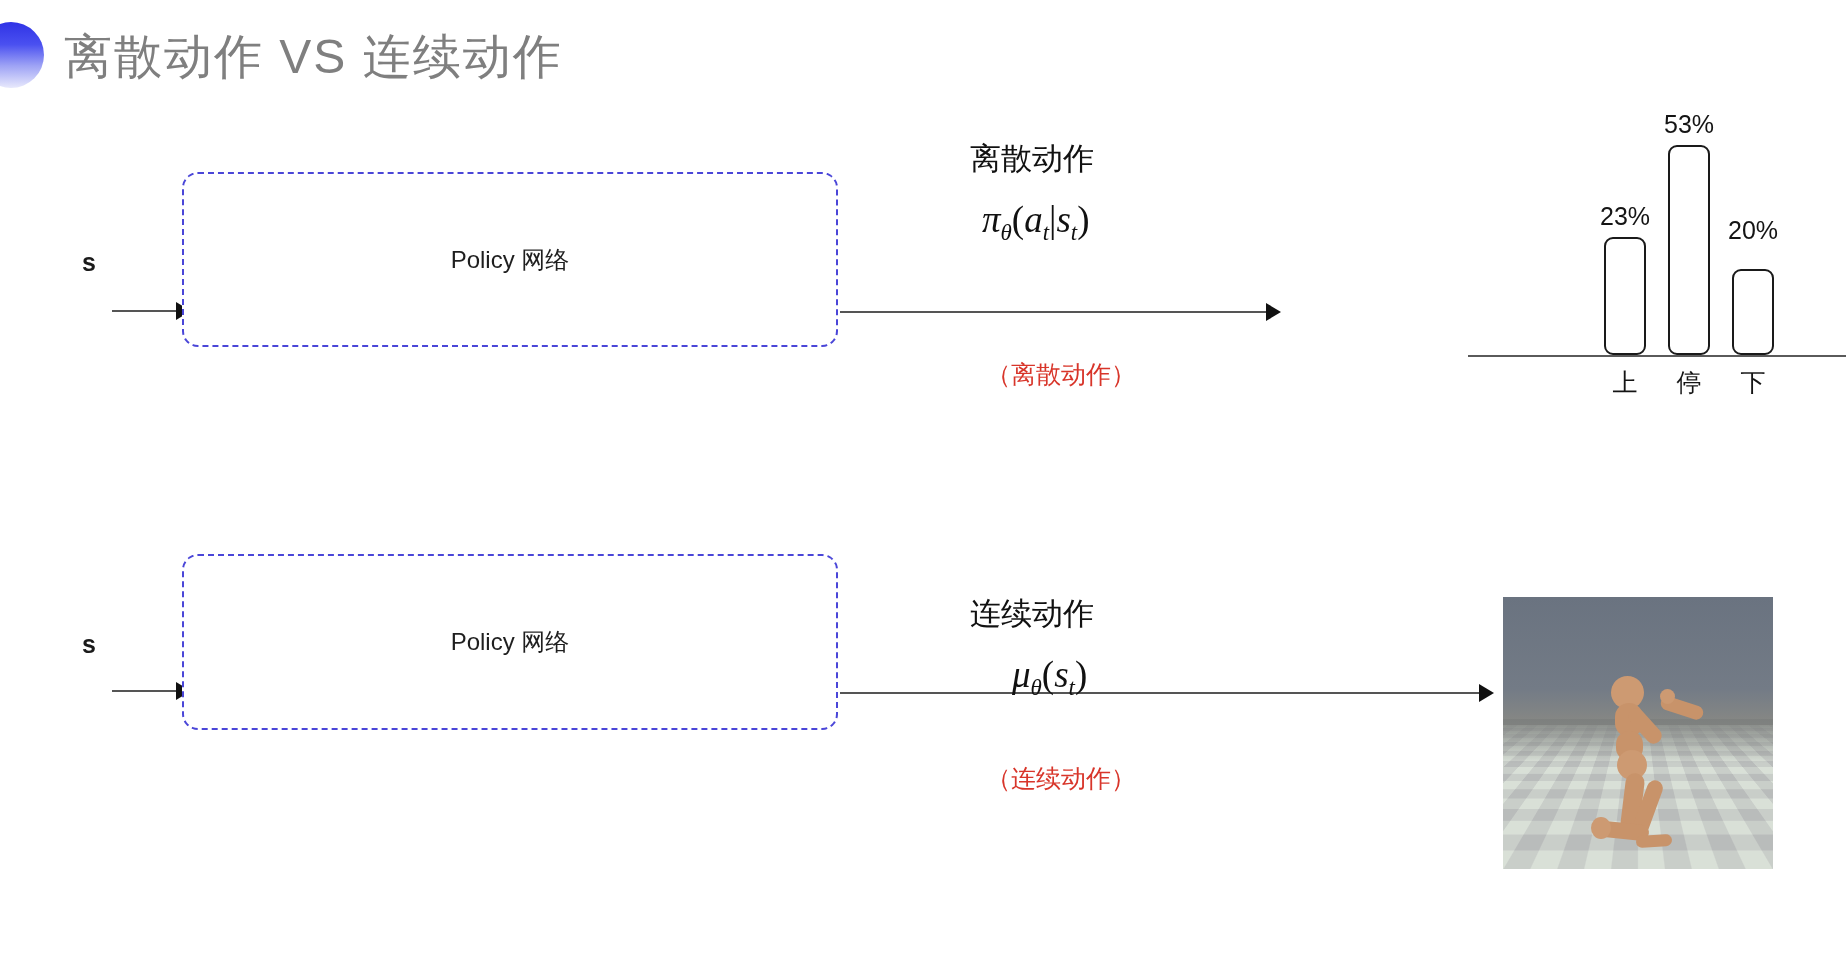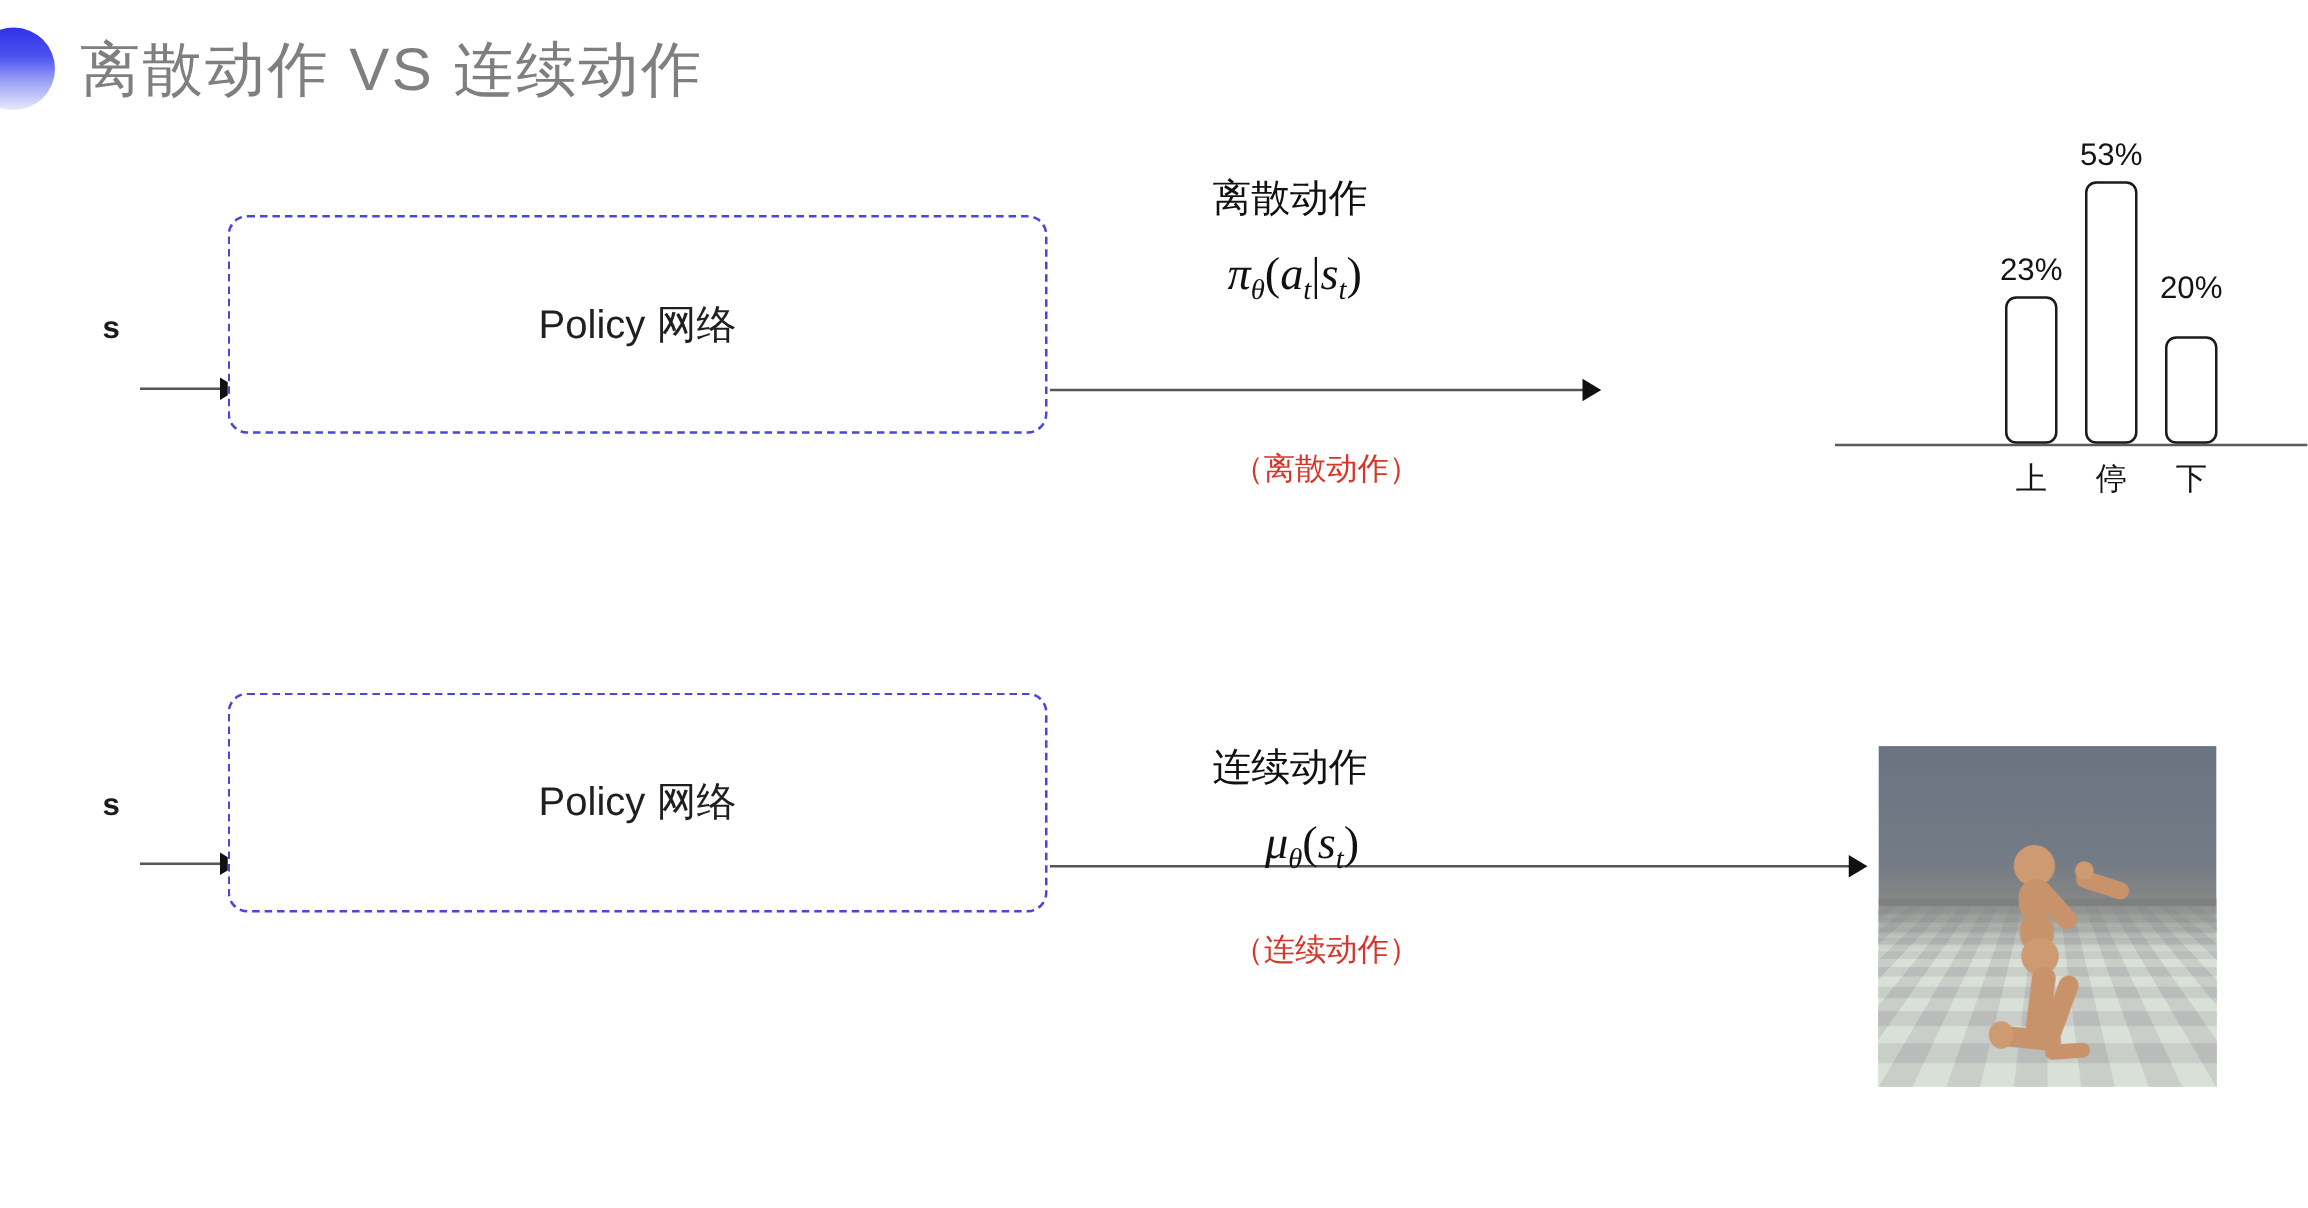--- a/index.html
+++ b/index.html
@@ -56,21 +56,21 @@
     background: #ffffff;
     box-sizing: border-box;
   }
   .policy-box-label {
     position: absolute;
     left: 0;
     right: 0;
     top: 50%;
     transform: translateY(-50%);
     text-align: center;
-    font-size: 32px;
+    font-size: 24px;
     color: #1f1f1f;
     font-weight: 400;
   }
   .arrow-line {
     position: absolute;
     height: 2px;
     background: #555555;
   }
   .arrow-head {
     position: absolute;
@@ -269,21 +269,21 @@
 
   <div class="arrow-line" style="left:840px; top:692px; width:645px;"></div>
   <div class="arrow-head" style="left:1479px; top:684px;"></div>
 
   <div class="policy-name" style="left:970px; top:593px;">连续动作</div>
 
   <div class="policy-formula" style="left:1012px; top:653px;">
     <span>μ</span><span class="sub">θ</span><span class="up">(</span><span>s</span><span class="sub">t</span><span class="up">)</span>
   </div>
 
-  <div class="action-note" style="left:986px; top:743px;">（连续动作）</div>
+  <div class="action-note" style="left:986px; top:762px;">（连续动作）</div>
 
   <div id="humanoid-scene">
     <div id="sky"></div>
     <div id="floor"></div>
     <div id="floor-fade"></div>
 
     <div class="joint" style="left:108px; top:79px; width:33px; height:33px;"></div>
     <div class="limb" style="left:112px; top:106px; width:28px; height:34px; border-radius:14px;"></div>
     <div class="limb" style="left:113px; top:134px; width:27px; height:30px; border-radius:13px;"></div>
     <div class="joint" style="left:114px; top:153px; width:30px; height:30px;"></div>

